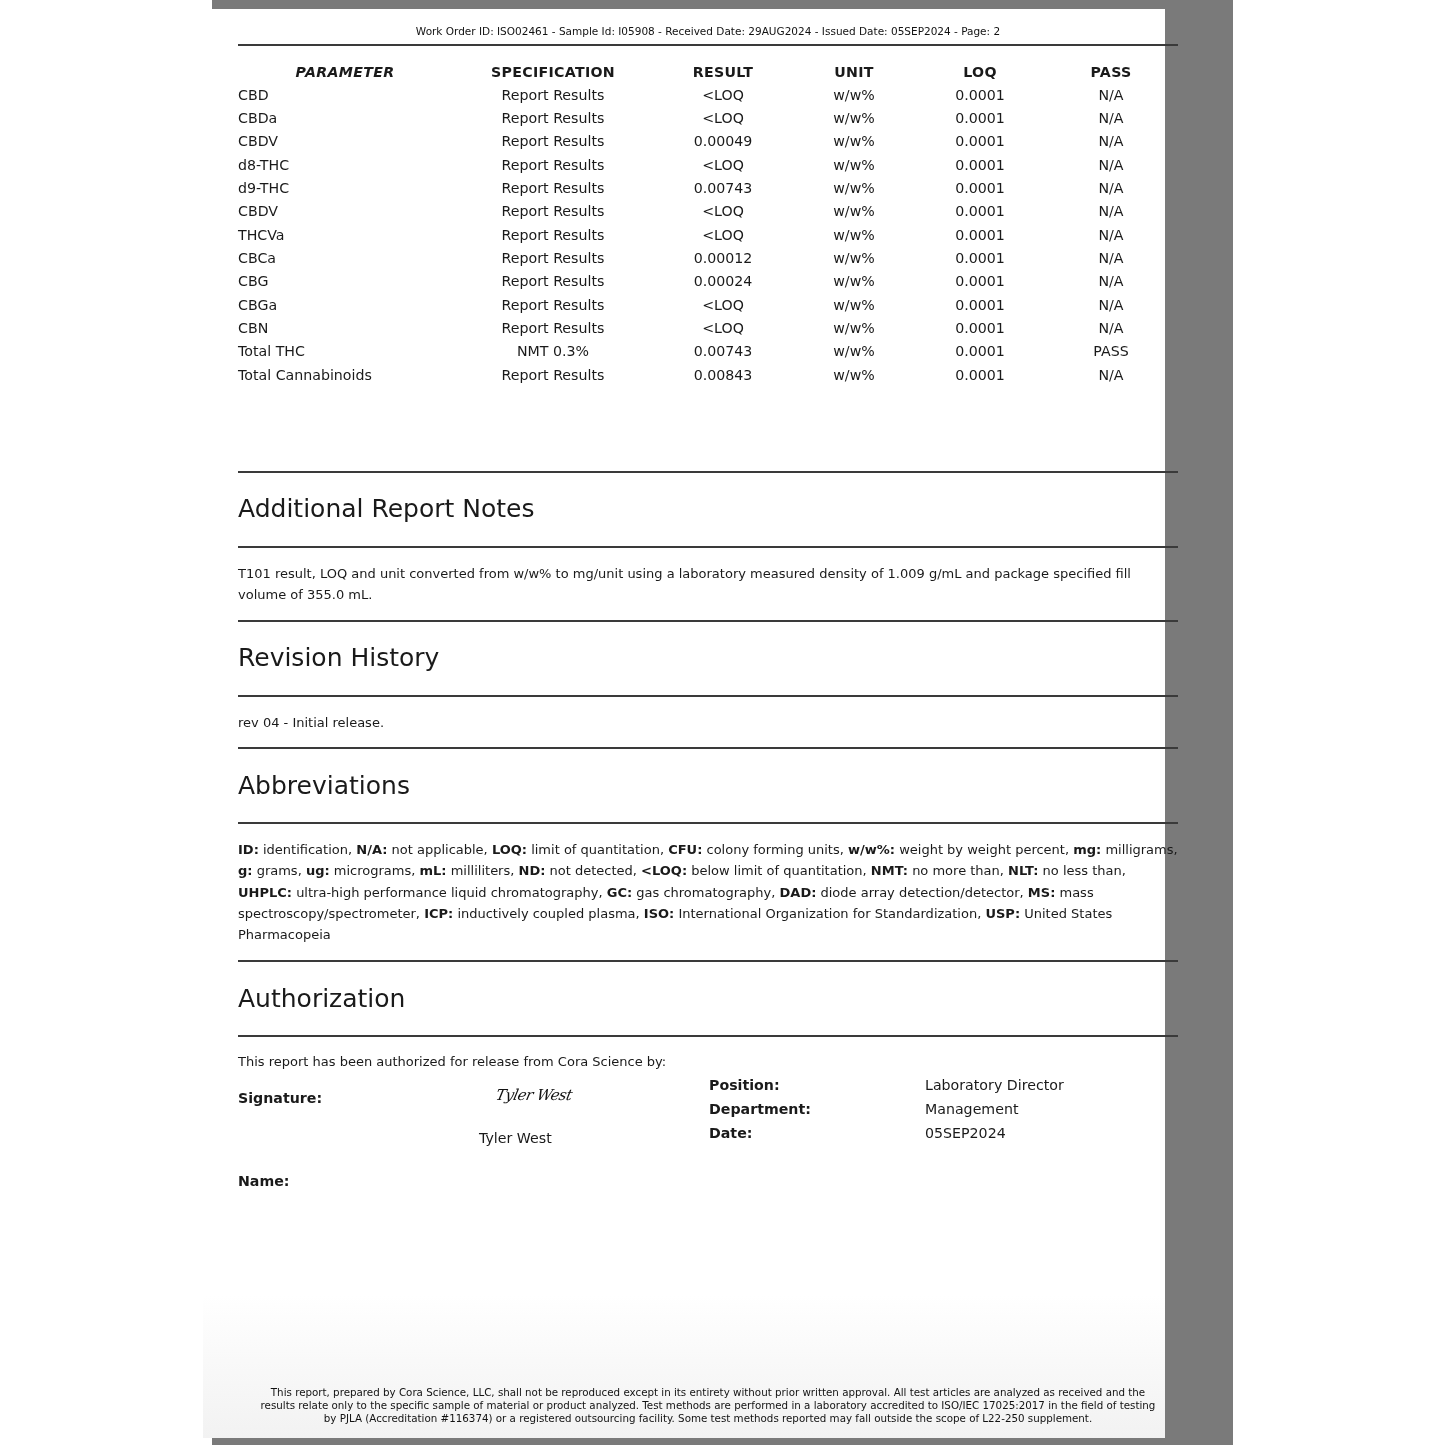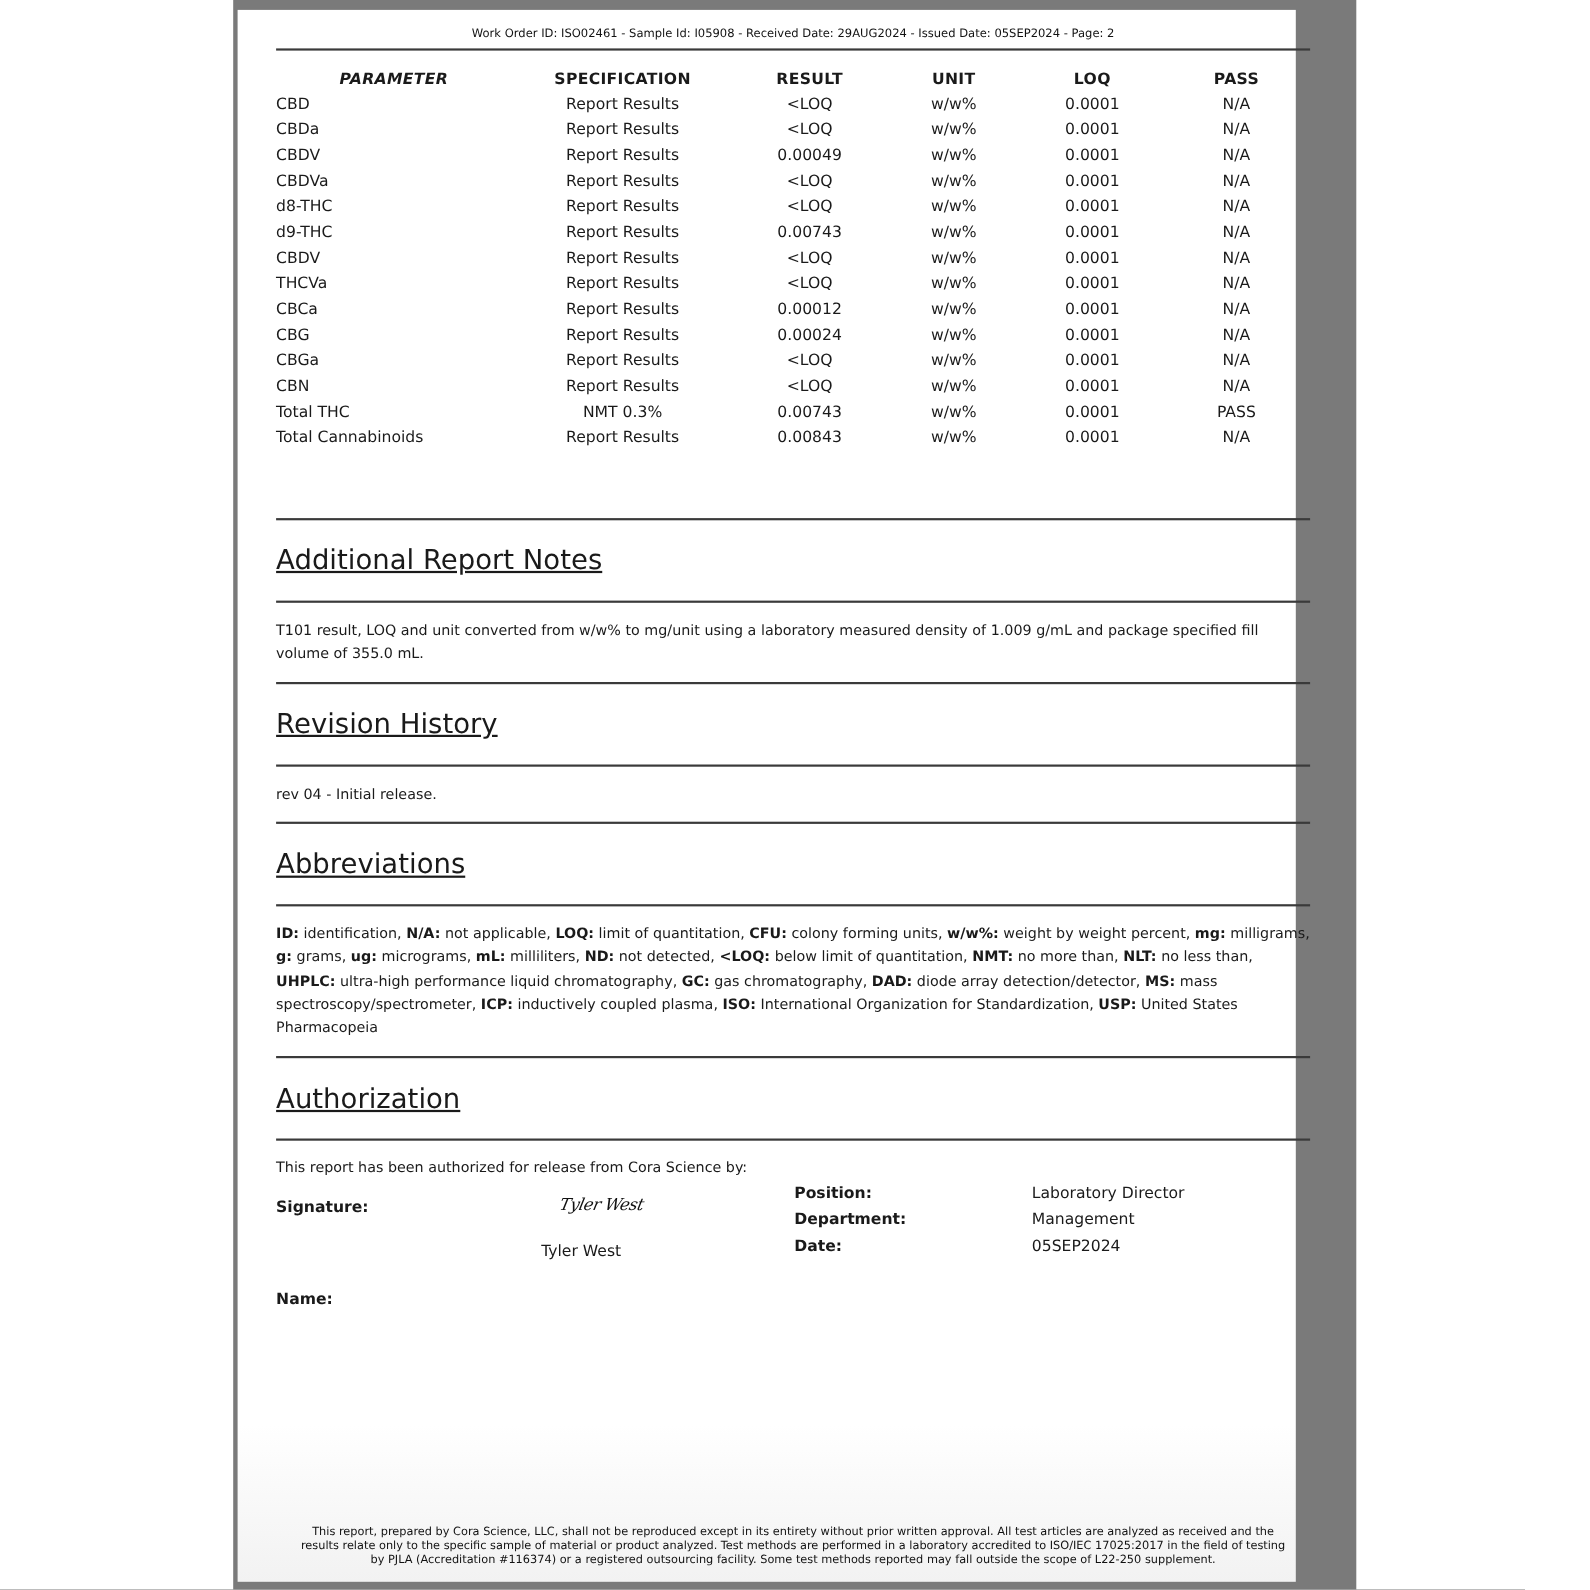--- a/index.html
+++ b/index.html
@@ -6,21 +6,21 @@
     body {
       width: 1445px; height: 1445px; background: #ffffff;
       position: relative; overflow: hidden;
       font-family: "DejaVu Sans", sans-serif; color: #1a1a1a;
     }
     .frame {
       position: absolute; left: 212px; top: 0; width: 1021px; height: 1445px;
       background: #7a7a7a;
     }
     .sheet {
-      position: absolute; left: 216px; top: 9px; width: 962px; height: 1429px;
+      position: absolute; left: 203px; top: 9px; width: 962px; height: 1429px;
       background: linear-gradient(to bottom, #ffffff 0%, #ffffff 90%, #f2f2f2 100%);
     }
     .content {
       position: absolute; left: 35px; top: 0; width: 940px;
     }
     .run-header {
       position: absolute; top: 16px; left: 0; width: 940px;
       text-align: center; font-size: 10.5px; color: #111;
     }
     .rule { position: absolute; left: 0; width: 940px; height: 0; border-top: 2px solid #3a3a3a; }
@@ -32,21 +32,21 @@
       font-weight: bold; font-size: 14.2px; text-align: center; height: 22px; padding: 0;
       letter-spacing: 0.3px;
     }
     table.results td { padding: 0; height: 23.35px; text-align: center; }
     table.results td.param, table.results th.param-h { text-align: left; }
     table.results th.param-h { text-align: center; font-style: italic; }
     col.c1 { width: 214px; } col.c2 { width: 202px; } col.c3 { width: 138px; }
     col.c4 { width: 124px; } col.c5 { width: 128px; } col.c6 { width: 134px; }
     h2.section {
       position: absolute; left: 0; margin: 0; font-weight: normal;
-      font-size: 25px; color: #1a1a1a; text-decoration: underline;
+      font-size: 25px; color: #1a1a1a;
     }
     .para {
       position: absolute; left: 0; width: 940px; font-size: 13px; line-height: 21.3px; margin: 0;
     }
     .para b { font-weight: bold; }
     .auth-grid { position: absolute; left: 0; top: 0; width: 940px; font-size: 14.2px; }
     .auth-item { position: absolute; white-space: nowrap; }
     .auth-item.label { font-weight: bold; }
     .signature {
       position: absolute; font-family: "DejaVu Serif", serif; font-style: italic;
@@ -105,28 +105,20 @@
           </tr>
           <tr>
             <td class="param">CBDV</td>
             <td>Report Results</td>
             <td>0.00049</td>
             <td>w/w%</td>
             <td>0.0001</td>
             <td>N/A</td>
           </tr>
           <tr>
-            <td class="param">CBDVa</td>
-            <td>Report Results</td>
-            <td>&lt;LOQ</td>
-            <td>w/w%</td>
-            <td>0.0001</td>
-            <td>N/A</td>
-          </tr>
-          <tr>
             <td class="param">d8-THC</td>
             <td>Report Results</td>
             <td>&lt;LOQ</td>
             <td>w/w%</td>
             <td>0.0001</td>
             <td>N/A</td>
           </tr>
           <tr>
             <td class="param">d9-THC</td>
             <td>Report Results</td>

